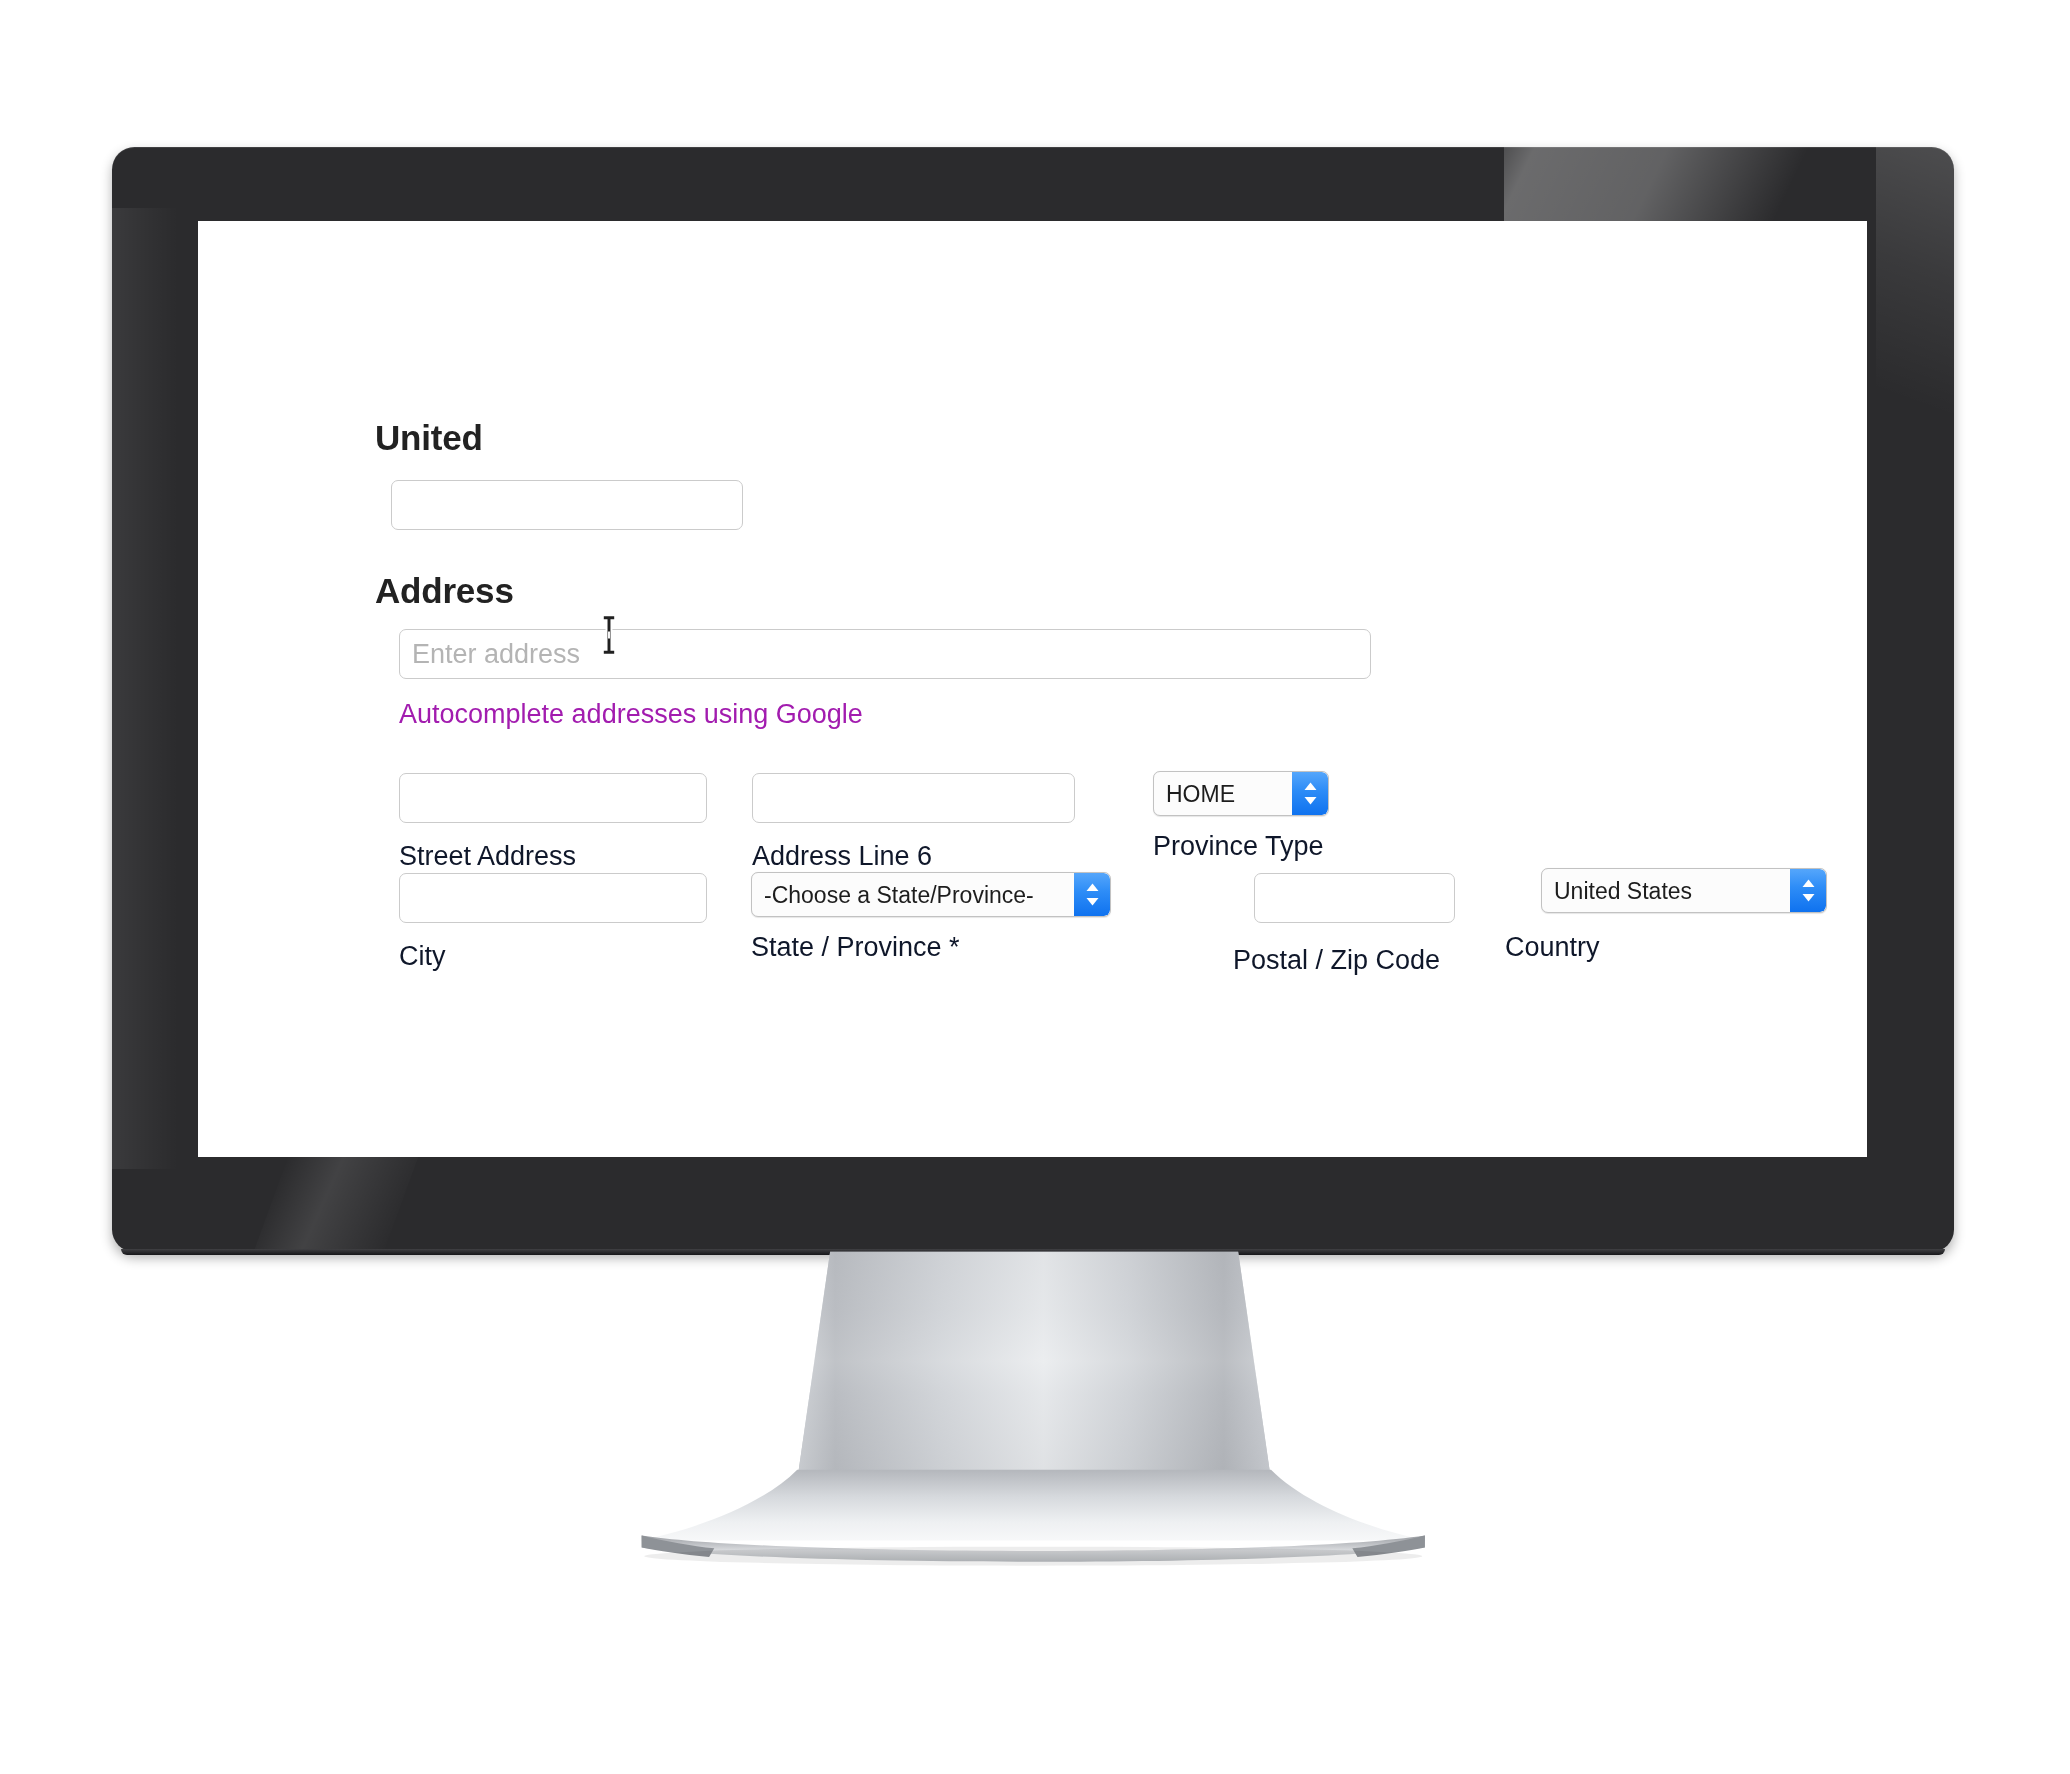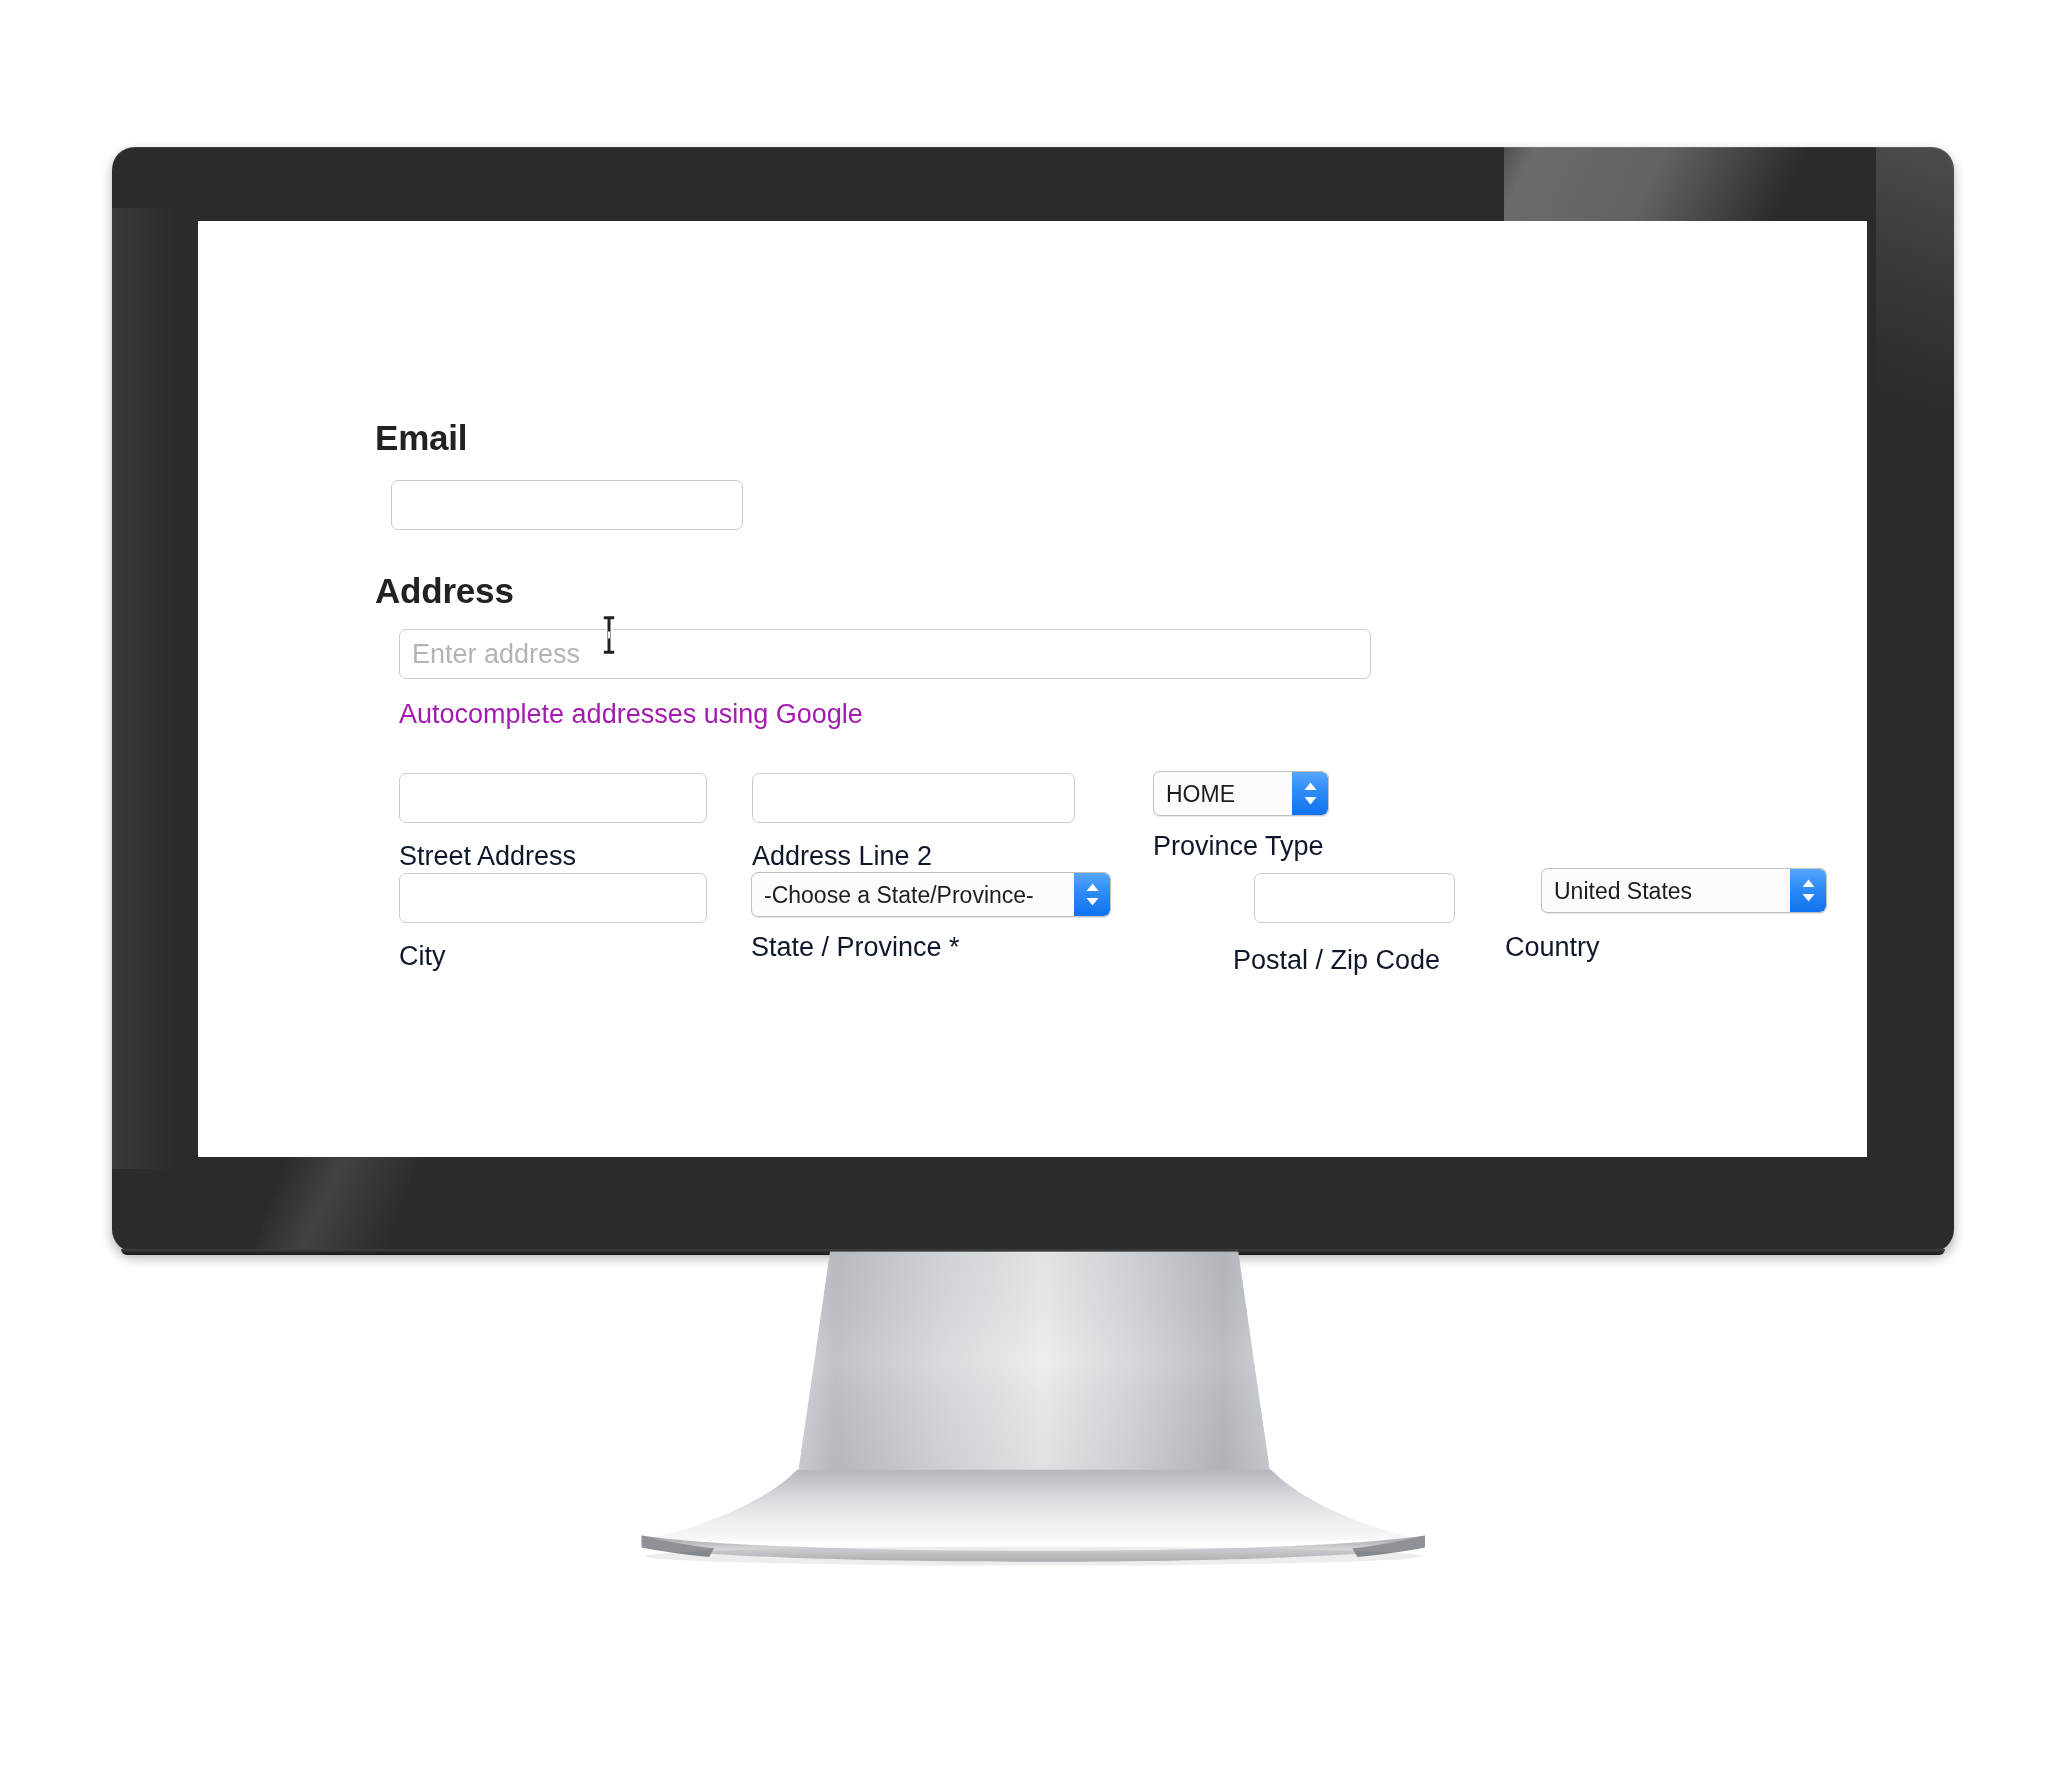--- a/index.html
+++ b/index.html
@@ -243,38 +243,38 @@
   <div class="bezel-glare-top"></div>
   <div class="bezel-glare-bottom"></div>
   <div class="bezel-bottom-rim"></div>
 
   <div id="screen">
     <div class="page">
 
       <div class="form-area">
 
         <div style="position:absolute; left:0; top:0;">
-          <h2 class="section-heading">Email</h2>
+          <h2 class="section-heading">United</h2>
         </div>
 
         <input class="text-input" style="position: absolute; left: 15.6px; top: 60px; width: 352px;" placeholder="">
 
         <div style="position:absolute; left:0; top:153px;">
           <h2 class="section-heading">Address</h2>
         </div>
 
         <input class="text-input" style="position: absolute; left: 24px; top: 209px; width: 972px;" placeholder="Enter address">
 
         <div class="helper-text" style="position:absolute; left:24px; top:281px;">Autocomplete addresses using Google</div>
 
         <input class="text-input" style="position: absolute; left: 24px; top: 353px; width: 308px;" placeholder="">
         <div class="field-label" style="position:absolute; left:24px; top:423px;">Street Address</div>
 
         <input class="text-input" style="position: absolute; left: 377px; top: 353px; width: 323px;" placeholder="">
-        <div class="field-label" style="position:absolute; left:377px; top:423px;">Address Line 2</div>
+        <div class="field-label" style="position:absolute; left:377px; top:423px;">Address Line 6</div>
 
         <div class="select-wrap" style="position:absolute; left:778px; top:351px; width:176px;">
           <span class="select-text">HOME</span>
           <span class="stepper">
             <svg width="19" height="29" viewBox="0 0 22 34" aria-hidden="true">
               <path d="M11 4 L18 13 L4 13 Z" fill="#ffffff"></path>
               <path d="M11 30 L18 21 L4 21 Z" fill="#ffffff"></path>
             </svg>
           </span>
         </div>

